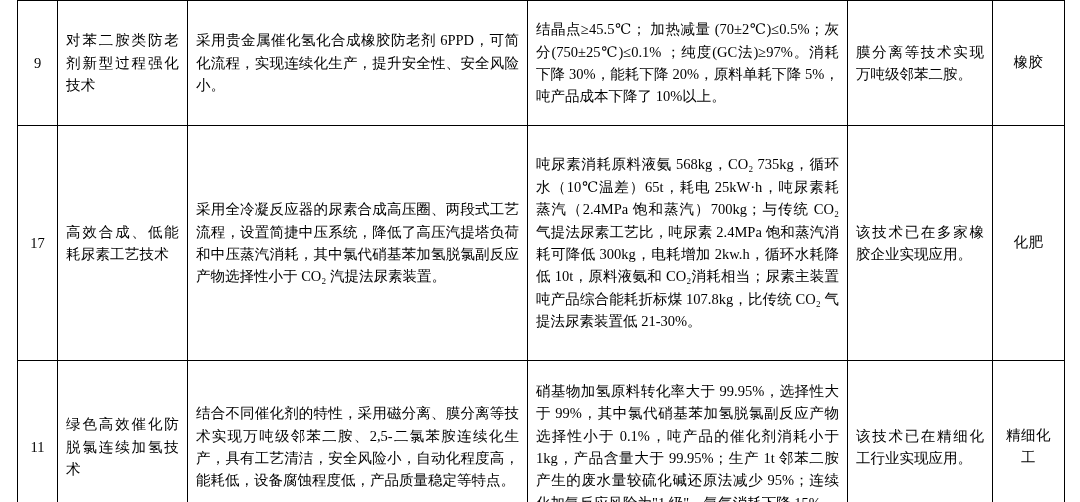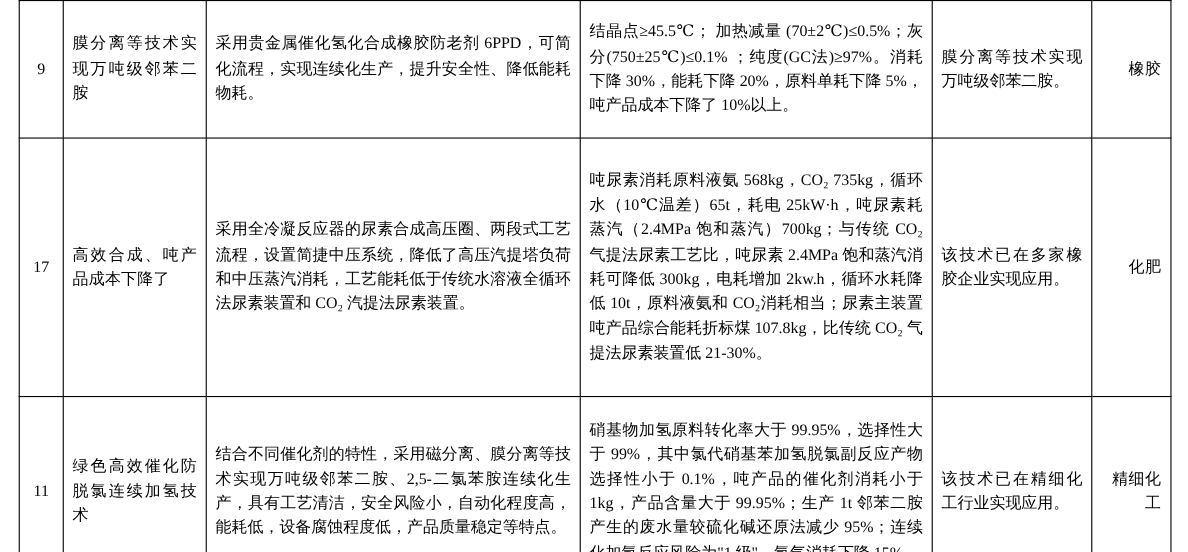--- a/index.html
+++ b/index.html
@@ -55,22 +55,23 @@
   }
   td.desc, td.effect {
     text-align: justify;
     text-align-last: left;
   }
   td.status {
     text-align: justify;
     text-align-last: left;
   }
   td.field {
-    text-align: right;
+    text-align: center;
     letter-spacing: 0.5px;
+    font-family: Liberation Mono, monospace;
   }
   .row-9 td { height: 112px; }
   .row-10 td { height: 222px; }
   .row-11 td { height: 160px; }
 </style>
 </head>
 <body>
 
 <div class="page">
   <table class="tech-table">
@@ -78,30 +79,30 @@
       <col class="c-index">
       <col class="c-name">
       <col class="c-desc">
       <col class="c-effect">
       <col class="c-status">
       <col class="c-field">
     </colgroup>
     <tbody>
       <tr class="row-9">
         <td class="idx">9</td>
-        <td class="name">膜分离等技术实现万吨级邻苯二胺</td>
-        <td class="desc">采用贵金属催化氢化合成橡胶防老剂 6PPD，可简化流程，实现连续化生产，提升安全性、降低能耗物耗。</td>
+        <td class="name">对苯二胺类防老剂新型过程强化技术</td>
+        <td class="desc">采用贵金属催化氢化合成橡胶防老剂 6PPD，可简化流程，实现连续化生产，提升安全性、安全风险小。</td>
         <td class="effect">结晶点≥45.5℃； 加热减量 (70±2℃)≤0.5%；灰分(750±25℃)≤0.1% ；纯度(GC法)≥97%。消耗下降 30%，能耗下降 20%，原料单耗下降 5%，吨产品成本下降了 10%以上。</td>
         <td class="status">膜分离等技术实现万吨级邻苯二胺。</td>
         <td class="field">橡胶</td>
       </tr>
       <tr class="row-10">
         <td class="idx">17</td>
-        <td class="name">高效合成、吨产品成本下降了</td>
-        <td class="desc">采用全冷凝反应器的尿素合成高压圈、两段式工艺流程，设置简捷中压系统，降低了高压汽提塔负荷和中压蒸汽消耗，工艺能耗低于传统水溶液全循环法尿素装置和 CO₂ 汽提法尿素装置。</td>
+        <td class="name">高效合成、低能耗尿素工艺技术</td>
+        <td class="desc">采用全冷凝反应器的尿素合成高压圈、两段式工艺流程，设置简捷中压系统，降低了高压汽提塔负荷和中压蒸汽消耗，其中氯代硝基苯加氢脱氯副反应产物选择性小于 CO₂ 汽提法尿素装置。</td>
         <td class="effect">吨尿素消耗原料液氨 568kg，CO₂ 735kg，循环水（10℃温差）65t，耗电 25kW·h，吨尿素耗蒸汽（2.4MPa 饱和蒸汽）700kg；与传统 CO₂ 气提法尿素工艺比，吨尿素 2.4MPa 饱和蒸汽消耗可降低 300kg，电耗增加 2kw.h，循环水耗降低 10t，原料液氨和 CO₂消耗相当；尿素主装置吨产品综合能耗折标煤 107.8kg，比传统 CO₂ 气提法尿素装置低 21-30%。</td>
         <td class="status">该技术已在多家橡胶企业实现应用。</td>
         <td class="field">化肥</td>
       </tr>
       <tr class="row-11">
         <td class="idx">11</td>
         <td class="name">绿色高效催化防脱氯连续加氢技术</td>
         <td class="desc">结合不同催化剂的特性，采用磁分离、膜分离等技术实现万吨级邻苯二胺、2,5-二氯苯胺连续化生产，具有工艺清洁，安全风险小，自动化程度高，能耗低，设备腐蚀程度低，产品质量稳定等特点。</td>
         <td class="effect">硝基物加氢原料转化率大于 99.95%，选择性大于 99%，其中氯代硝基苯加氢脱氯副反应产物选择性小于 0.1%，吨产品的催化剂消耗小于 1kg，产品含量大于 99.95%；生产 1t 邻苯二胺产生的废水量较硫化碱还原法减少 95%；连续化加氢反应风险为"1 级"，氢气消耗下降 15%。</td>
         <td class="status">该技术已在精细化工行业实现应用。</td>

